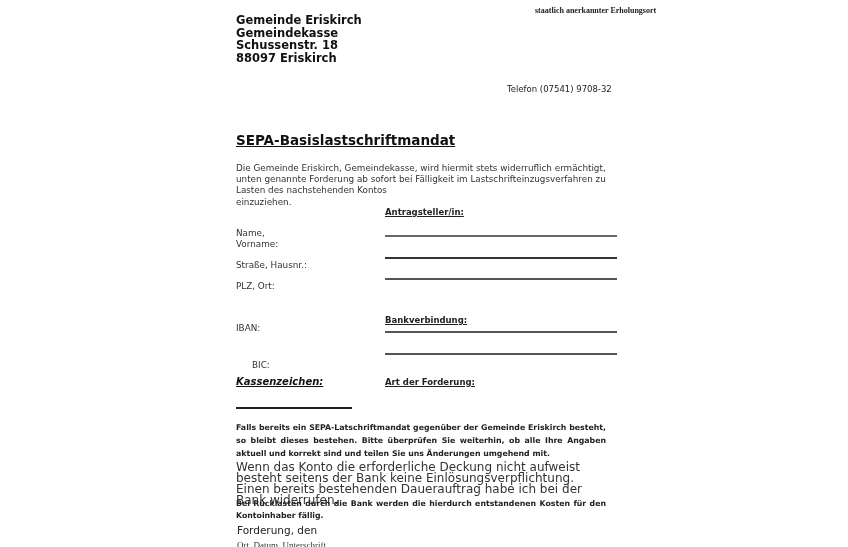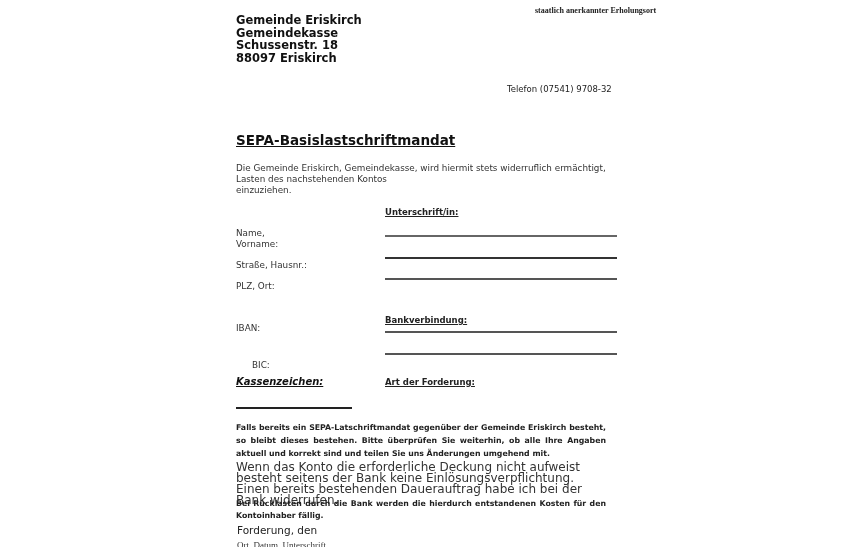--- a/index.html
+++ b/index.html
@@ -35,25 +35,26 @@
   <div>88097 Eriskirch</div>
 </div>
 
 <div class="abs tagline">staatlich anerkannter Erholungsort</div>
 <div class="abs phone">Telefon (07541) 9708-32</div>
 
 <div class="abs title">SEPA-Basislastschriftmandat</div>
 
 <div class="abs intro">
   <div>Die Gemeinde Eriskirch, Gemeindekasse, wird hiermit stets widerruflich ermächtigt,</div>
+  <div>unten genannte Forderung ab sofort bei Fälligkeit im Lastschrifteinzugsverfahren zu</div>
   <div>Lasten des nachstehenden Kontos</div>
   <div>einzuziehen.</div>
 </div>
 
-<div class="abs sec-head" style="left:385px; top:207px;">Unterschrift/in:</div>
+<div class="abs sec-head" style="left:385px; top:207px;">Antragsteller/in:</div>
 
 <div class="abs label" style="left:236px; top:228px;">
   <div>Name,</div>
   <div>Vorname:</div>
 </div>
 <div class="line" style="left:385px; top:235px; width:232px; background:#666;"></div>
 
 <div class="abs label" style="left:236px; top:260px;">Straße, Hausnr.:</div>
 <div class="line" style="left:385px; top:257px; width:232px; background:#333;"></div>
 

